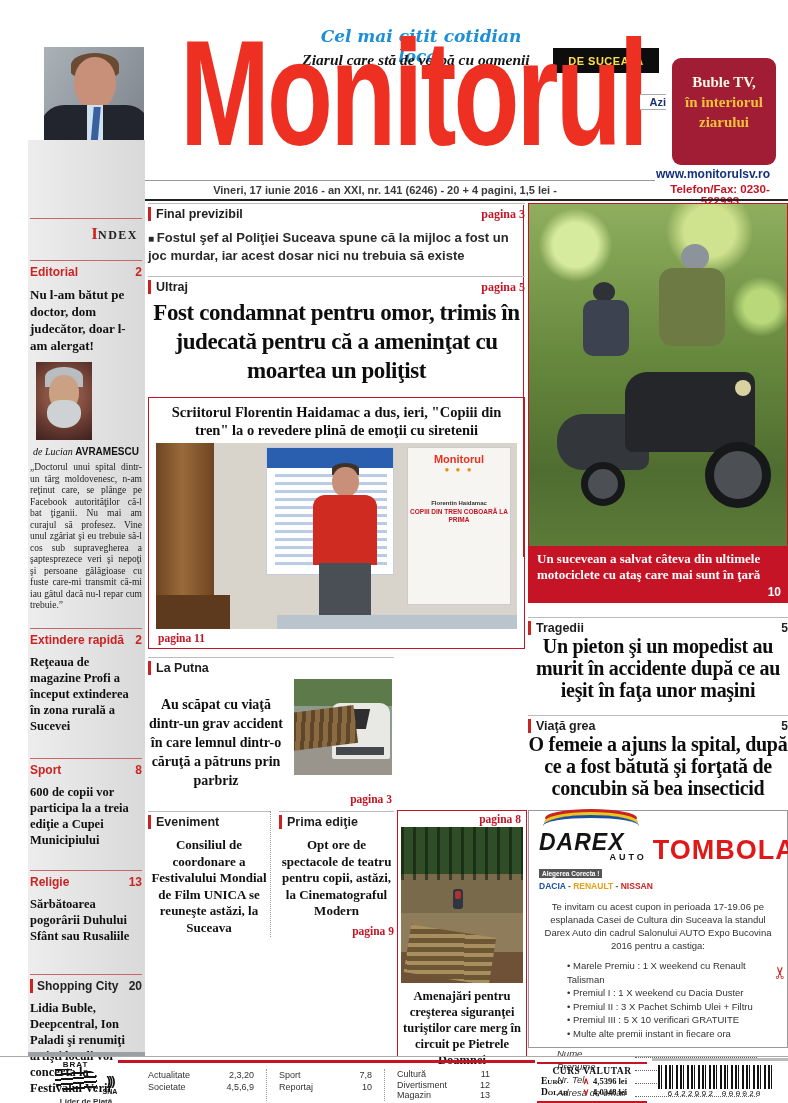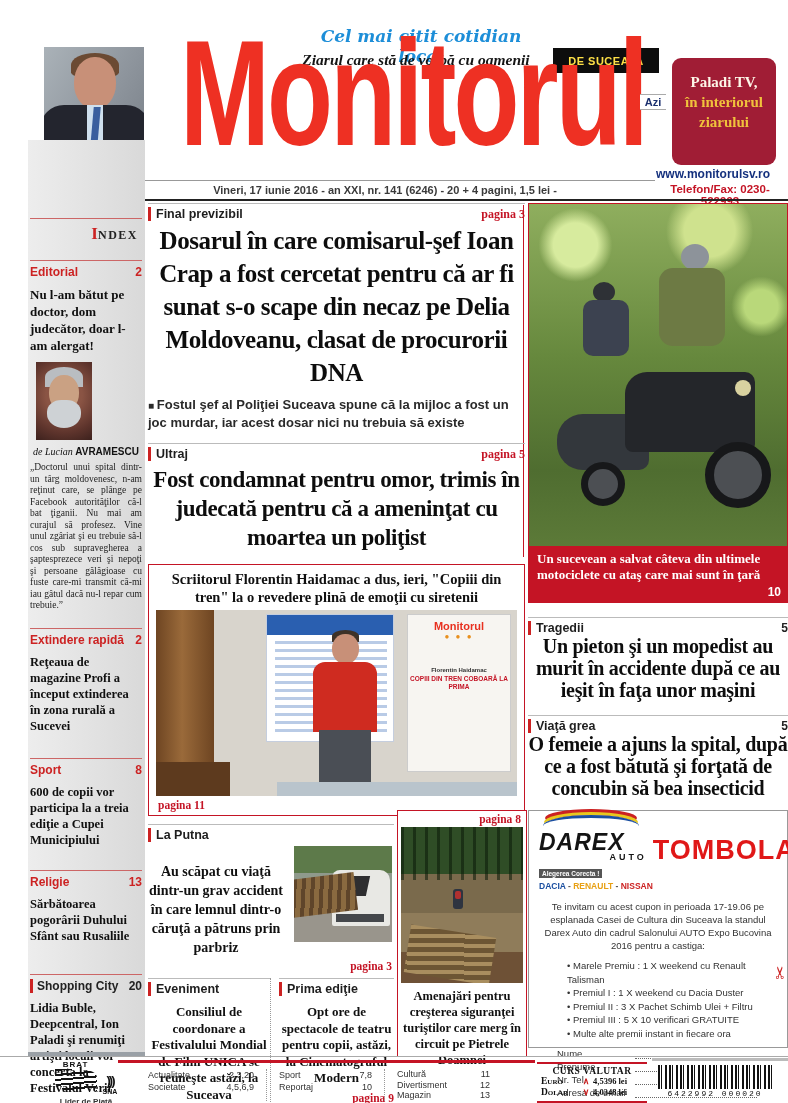--- a/index.html
+++ b/index.html
@@ -13,21 +13,21 @@
     font-family:"Liberation Serif", serif; font-style:italic; font-weight:bold; font-size:15.5px; color:#141414; }
   .badge-suceava { position:absolute; left:553px; top:48px; width:106px; height:25px; background:#0d0d0d;
     color:#fde047; font-weight:bold; font-size:11px; display:flex; align-items:center; justify-content:center; letter-spacing:.5px; }
   .logo { position:absolute; left:180px; top:18px; font-size:150px; line-height:1; font-weight:bold;
     color:#ee3023; letter-spacing:-4px; transform:scale(0.72,1); transform-origin:0 0; white-space:nowrap; }
   .ghid-box { position:absolute; left:672px; top:58px; width:104px; height:107px; background:#a01d35;
     border-radius:9px; text-align:center; padding-top:14px; font-family:"Liberation Serif", serif; font-weight:bold; }
   .ghid-l1 { color:#fdf6e8; font-size:15px; line-height:20px; }
   .ghid-l2, .ghid-l3 { color:#f0c23c; font-size:15px; line-height:20px; }
   .azi-tab { position:absolute; left:640px; top:94px; width:26px; height:16px; background:#fff; color:#1a2f6e;
-    font-weight:bold; font-size:11px; text-align:center; border-top:1px solid #aaa; border-bottom:1px solid #aaa; line-height:14px; }
+    font-weight:bold; font-size:11px; text-align:right; border-top:1px solid #aaa; border-bottom:1px solid #aaa; line-height:14px; }
   .website { position:absolute; left:656px; top:167px; width:126px; text-align:left; color:#15317e; font-weight:bold; font-size:12px; }
   .phone { position:absolute; left:656px; top:183px; width:128px; text-align:center; color:#c41425; font-weight:bold; font-size:11.5px; }
   .dateband { position:absolute; left:115px; top:180px; width:540px; height:18px; border-top:1px solid #999;
     text-align:center; font-size:11px; font-weight:bold; color:#3a3a3a; padding-top:3px; }
   .headrule { position:absolute; left:115px; top:199px; width:673px; height:2px; background:#222; }
 
   .ph-popovici { position:absolute; left:44px; top:47px; width:100px; height:112px; overflow:hidden;
     background:linear-gradient(120deg,#aab2b8,#8d949c 60%,#798088); }
   .pp-hair { position:absolute; left:27px; top:6px; width:48px; height:24px; background:#6b4a33; border-radius:50% 50% 20% 20%; }
   .pp-head { position:absolute; left:30px; top:10px; width:42px; height:52px; background:#c89078; border-radius:48%; }
@@ -175,21 +175,21 @@
   .darex-slogan { display:inline-block; background:#555; color:#fff; font-size:6.5px; font-weight:bold; padding:1px 3px; }
   .darex-makes { font-size:8.5px; font-weight:bold; margin-top:1px; white-space:nowrap; }
   .mk-dacia { color:#1b4fa0; } .mk-renault { color:#e8a013; } .mk-nissan { color:#cc2222; }
   .mk-sep::before { content:" - "; color:#555; }
   .tombola { flex:1; text-align:center; color:#e01818; font-size:27px; font-weight:bold; letter-spacing:1px; padding-top:16px; }
   .ad-intro { font-size:9.5px; line-height:13px; text-align:center; color:#333; margin-top:9px; }
   .ad-bullets { margin:7px 0 0 28px; font-size:9.5px; color:#333; }
   .ad-bullet { line-height:13.5px; }
   .ad-bullet .dot::before { content:"• "; }
   .ad-form { margin:8px 0 0 18px; width:200px; font-size:9.5px; color:#333; }
-  .ad-frow { display:flex; align-items:flex-end; margin-top:2px; }
+  .ad-frow { display:flex; align-items:flex-start; margin-top:2px;font-style:italic; }
   .ad-frow .flabel { width:78px; }
   .ad-frow .fline { flex:1; border-bottom:1px dotted #666; height:10px; }
   .scissors-icon { position:absolute; right:0px; bottom:64px; color:#cc2222; font-size:17px; transform:rotate(-90deg); }
 
   
   .footer { position:absolute; left:0; top:1056px; width:788px; height:30px; }
   .f-grayline { position:absolute; left:0; top:0; width:788px; height:1px; background:#aaa; }
   .f-redline { position:absolute; left:118px; top:4px; width:417px; height:3px; background:#c41425; }
   .f-gray2 { position:absolute; left:652px; top:2px; width:136px; height:3px; background:#bbb; }
   .f-toc { position:absolute; left:148px; top:13px; display:flex; font-size:9px; color:#333; }
@@ -223,21 +223,21 @@
     <span>Corneliu Popovici confirmă formarea unei majorităţi simple PNL-PMP în Consiliul Local Suceava</span>
     <span class="cap-page">2</span>
   </div>
 
   <div class="tagline-script">Cel mai citit cotidian local</div>
   <div class="tagline-serif">Ziarul care stă de vorbă cu oamenii</div>
   <div class="badge-suceava">DE SUCEAVA</div>
   <div class="logo">Monitorul</div>
 
   <div class="ghid-box">
-    <div class="ghid-l1">Paladi TV,</div>
+    <div class="ghid-l1">Buble TV,</div>
     <div class="ghid-l2">în interiorul</div>
     <div class="ghid-l3">ziarului</div>
   </div>
   <div class="azi-tab">Azi</div>
 
   <div class="website">www.monitorulsv.ro</div>
   <div class="phone">Telefon/Fax: 0230-522993</div>
   <div class="dateband">Vineri, 17 iunie 2016 - an XXI, nr. 141 (6246) - 20 + 4 pagini, 1,5 lei -</div>
   <div class="headrule"></div>
 
@@ -301,21 +301,20 @@
     </div>
     <div class="leader-txt">Lider de Piaţă</div>
   </div>
 
   <div class="col-redline"></div>
   <section class="main">
     <div class="kicker">
       <span class="k-label">Final previzibil</span>
       <span class="k-page">pagina 3</span>
     </div>
-    <h1 class="h1">Dosarul în care comisarul-şef Ioan Crap a fost cercetat pentru că ar fi sunat s-o scape din necaz pe Delia Moldoveanu, clasat de procurorii DNA</h1>
     <p class="standfirst"><span class="sq"></span><span>Fostul şef al Poliţiei Suceava spune că la mijloc a fost un joc murdar, iar acest dosar nici nu trebuia să existe</span></p>
 
     <div class="kicker mt12">
       <span class="k-label">Ultraj</span>
       <span class="k-page">pagina 5</span>
     </div>
     <h2 class="h2">Fost condamnat pentru omor, trimis în judecată pentru că a ameninţat cu moartea un poliţist</h2>
 
     <div class="hd-box">
       <div class="hd-title">Scriitorul Florentin Haidamac a dus, ieri, "Copiii din tren" la o revedere plină de emoţii cu siretenii</div>

